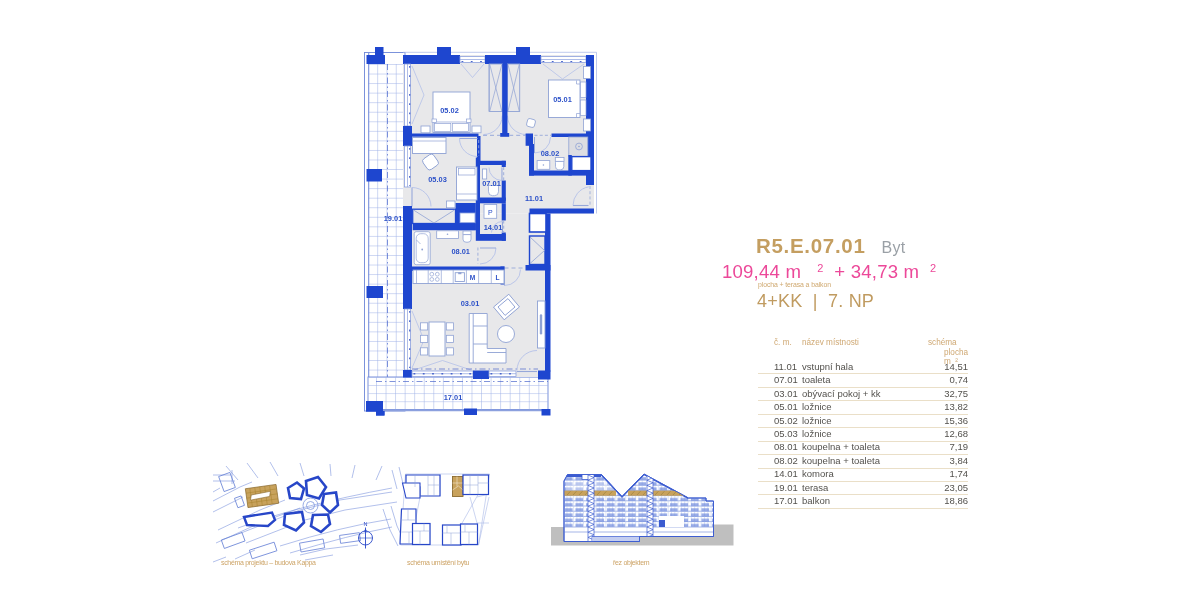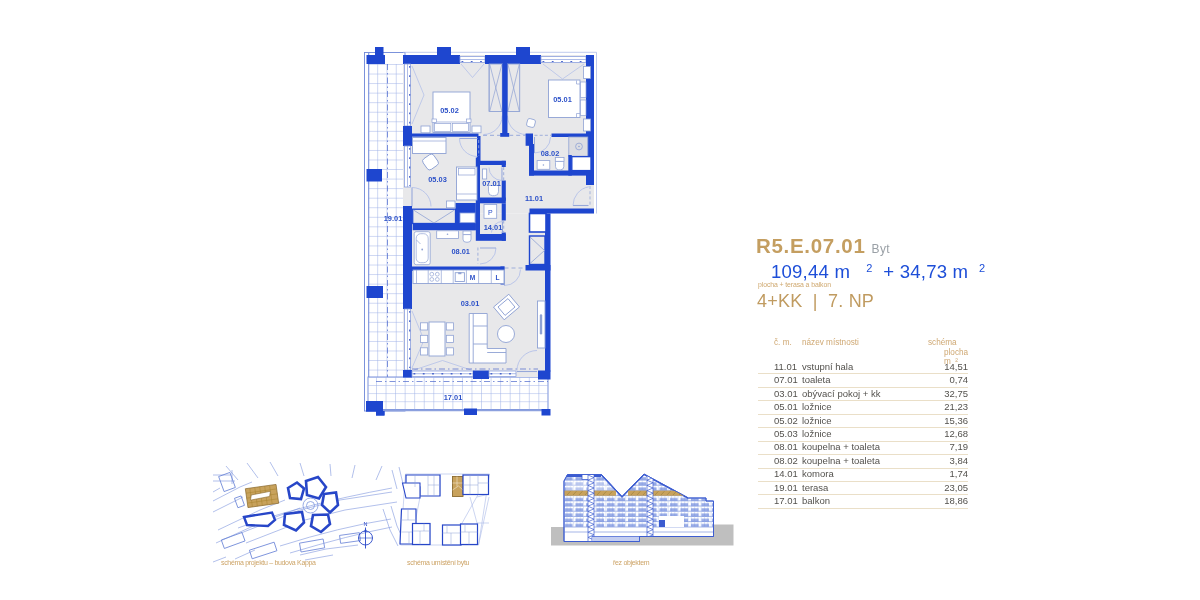--- a/index.html
+++ b/index.html
@@ -1,20 +1,20 @@
 <!DOCTYPE html>
 <html><head>
 <meta charset="utf-8">
 <style>
 html,body{margin:0;padding:0}
 body{width:1200px;height:600px;font-family:"Liberation Sans",sans-serif;background:#fff;position:relative;overflow:hidden}
 .abs{position:absolute}
 #title{left:756px;top:234px;color:#c49e60;font-size:20.5px;font-weight:bold;letter-spacing:0.7px}
-#title .byt{color:#9aa0a6;font-size:12px;font-weight:normal;letter-spacing:0.3px;margin-left:6px}
-#area{left:771px;top:261px;color:#1d4ed8;font-size:18.6px;letter-spacing:0.2px}
+#title .byt{color:#9aa0a6;font-size:16px;font-weight:normal;letter-spacing:0.3px;margin-left:16px}
+#area{left:722px;top:261px;color:#ec4899;font-size:18.6px;letter-spacing:0.2px}
 #area sup{font-size:11px;vertical-align:6px}
 #sub1{left:758px;top:281px;color:#cfa86f;font-size:6.9px;letter-spacing:-0.1px}
 #sub2{left:757px;top:291px;color:#c09b60;font-size:18px;letter-spacing:0.2px}
 #tbl{left:758px;top:338px;width:212px;font-size:9.5px;color:#53514d}
 #tbl .hdr{color:#cfa873;font-size:8.2px}
 #tbl .row{position:absolute;width:212px}
 #tbl .c1{position:absolute;left:16px}
 #tbl .c2{position:absolute;left:44px}
 #tbl .c3{position:absolute;right:2px;}
 #tbl .sep{position:absolute;width:210px;border-bottom:1px solid #eadfc8}
@@ -633,21 +633,21 @@
 <div class="sep" style="top:48.8px"></div>
 <div class="row" style="top:49.6px">
       <span class="c1">03.01</span>
       <span class="c2">obývací pokoj + kk</span>
       <span class="c3">32,75</span>
     </div>
 <div class="sep" style="top:62.3px"></div>
 <div class="row" style="top:63.0px">
       <span class="c1">05.01</span>
       <span class="c2">ložnice</span>
-      <span class="c3">21,23</span>
+      <span class="c3">13,82</span>
     </div>
 <div class="sep" style="top:75.8px"></div>
 <div class="row" style="top:76.5px">
       <span class="c1">05.02</span>
       <span class="c2">ložnice</span>
       <span class="c3">15,36</span>
     </div>
 <div class="sep" style="top:89.2px"></div>
 <div class="row" style="top:90.0px">
       <span class="c1">05.03</span>

